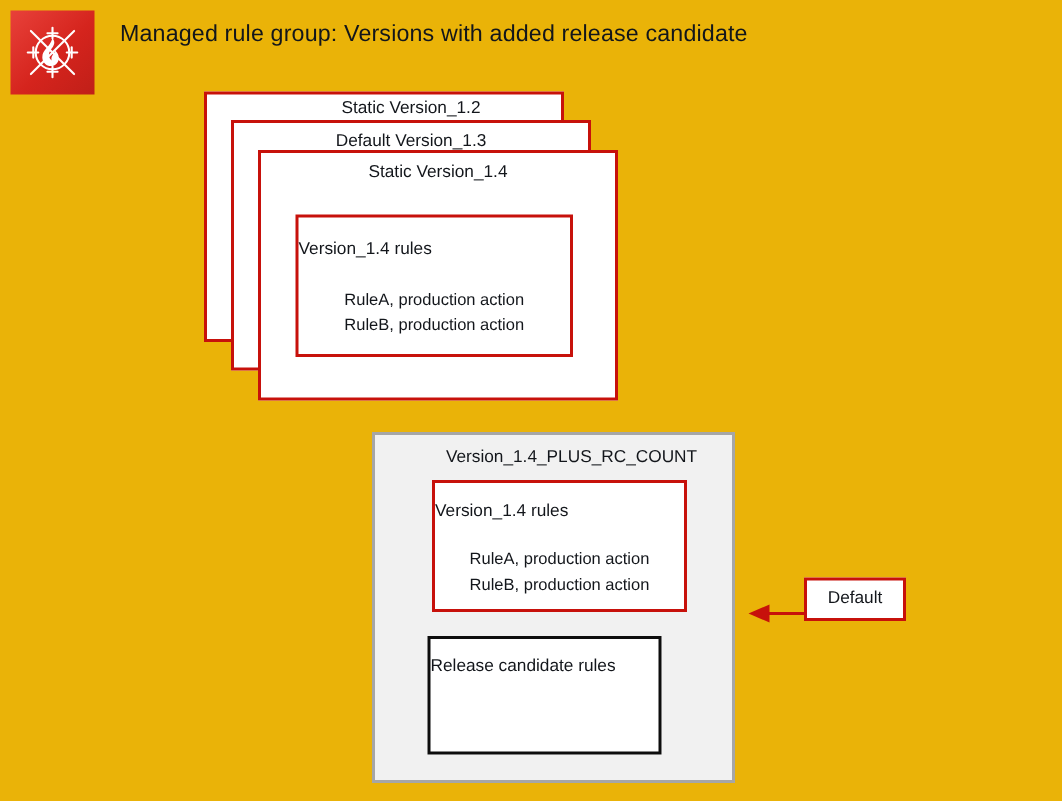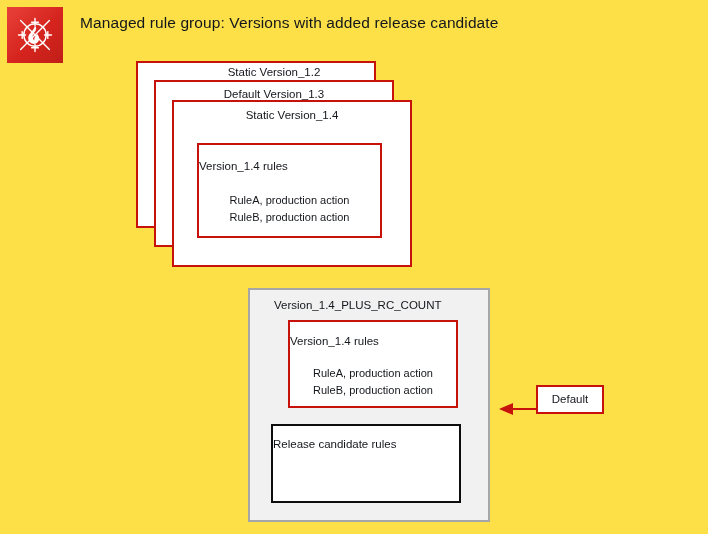--- a/index.html
+++ b/index.html
@@ -10,21 +10,21 @@
   }
   body {
     font-family: "Liberation Sans", sans-serif;
     color: #1a1a1a;
   }
 
   #canvas {
     position: relative;
     width: 708px;
     height: 534px;
-    background: #fde047;
+    background: #eab308;
     overflow: hidden;
   }
 
   
   .logo {
     position: absolute;
     left: 7px;
     top: 7px;
     width: 56px;
     height: 56px;
@@ -118,42 +118,42 @@
     height: 234px;
     box-sizing: border-box;
     background: #f1f1f1;
     border: 2px solid #a6a6a6;
     z-index: 1;
   }
   #rc-panel-label {
     position: absolute;
     left: 0; right: 0;
     top: 8px;
-    text-align: left;
+    text-align: center;
     font-size: 11.5px;
     line-height: 15px;
     color: #13161b;
     white-space: nowrap;
     padding-left: 24px;
   }
 
   #rules-rc {
     left: 288px;
     top: 320px;
     width: 170px;
     height: 88px;
     z-index: 2;
   }
   #rules-rc .rules-title { top: 12px; }
   #rules-rc .rules-lines { top: 43px; }
 
   #rc-rules-box {
-    left: 271px;
+    left: 285px;
     top: 424px;
-    width: 190px;
+    width: 156px;
     height: 79px;
     z-index: 2;
   }
   #rc-rules-box .rules-title { top: 11px; }
   #rc-rules-box .rules-lines { top: 40px; }
 
   
   #default-box {
     left: 536px;
     top: 385px;

